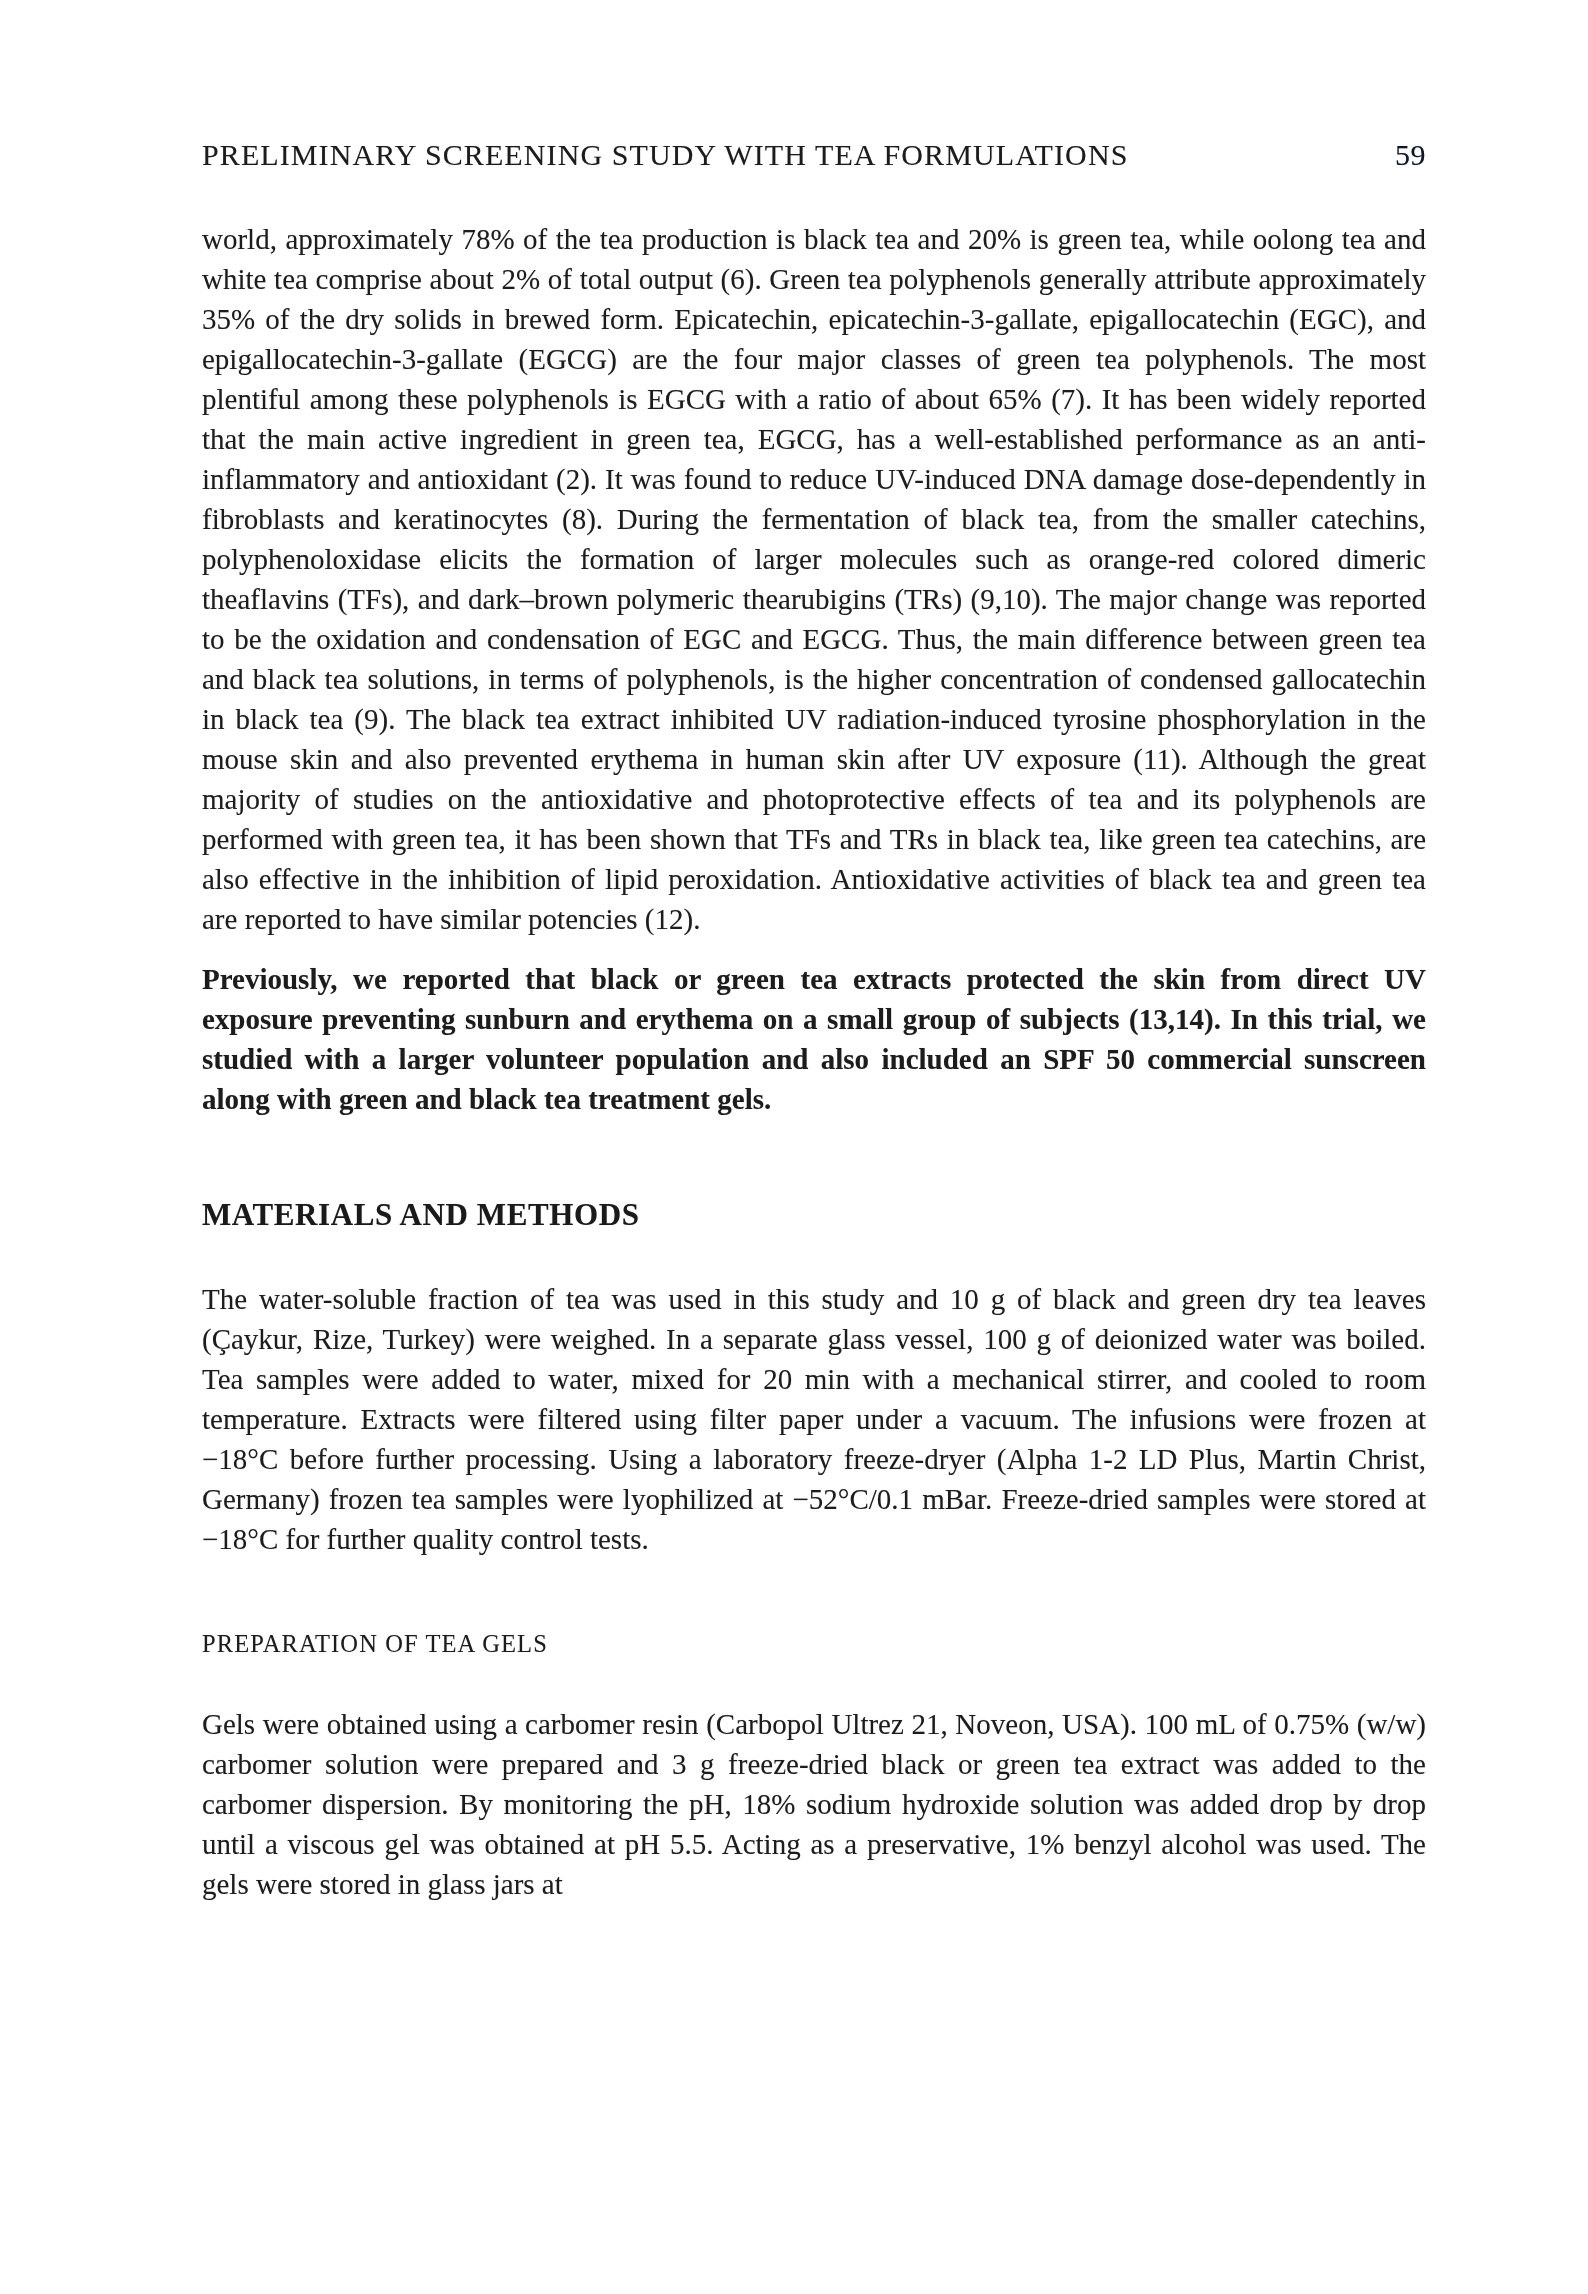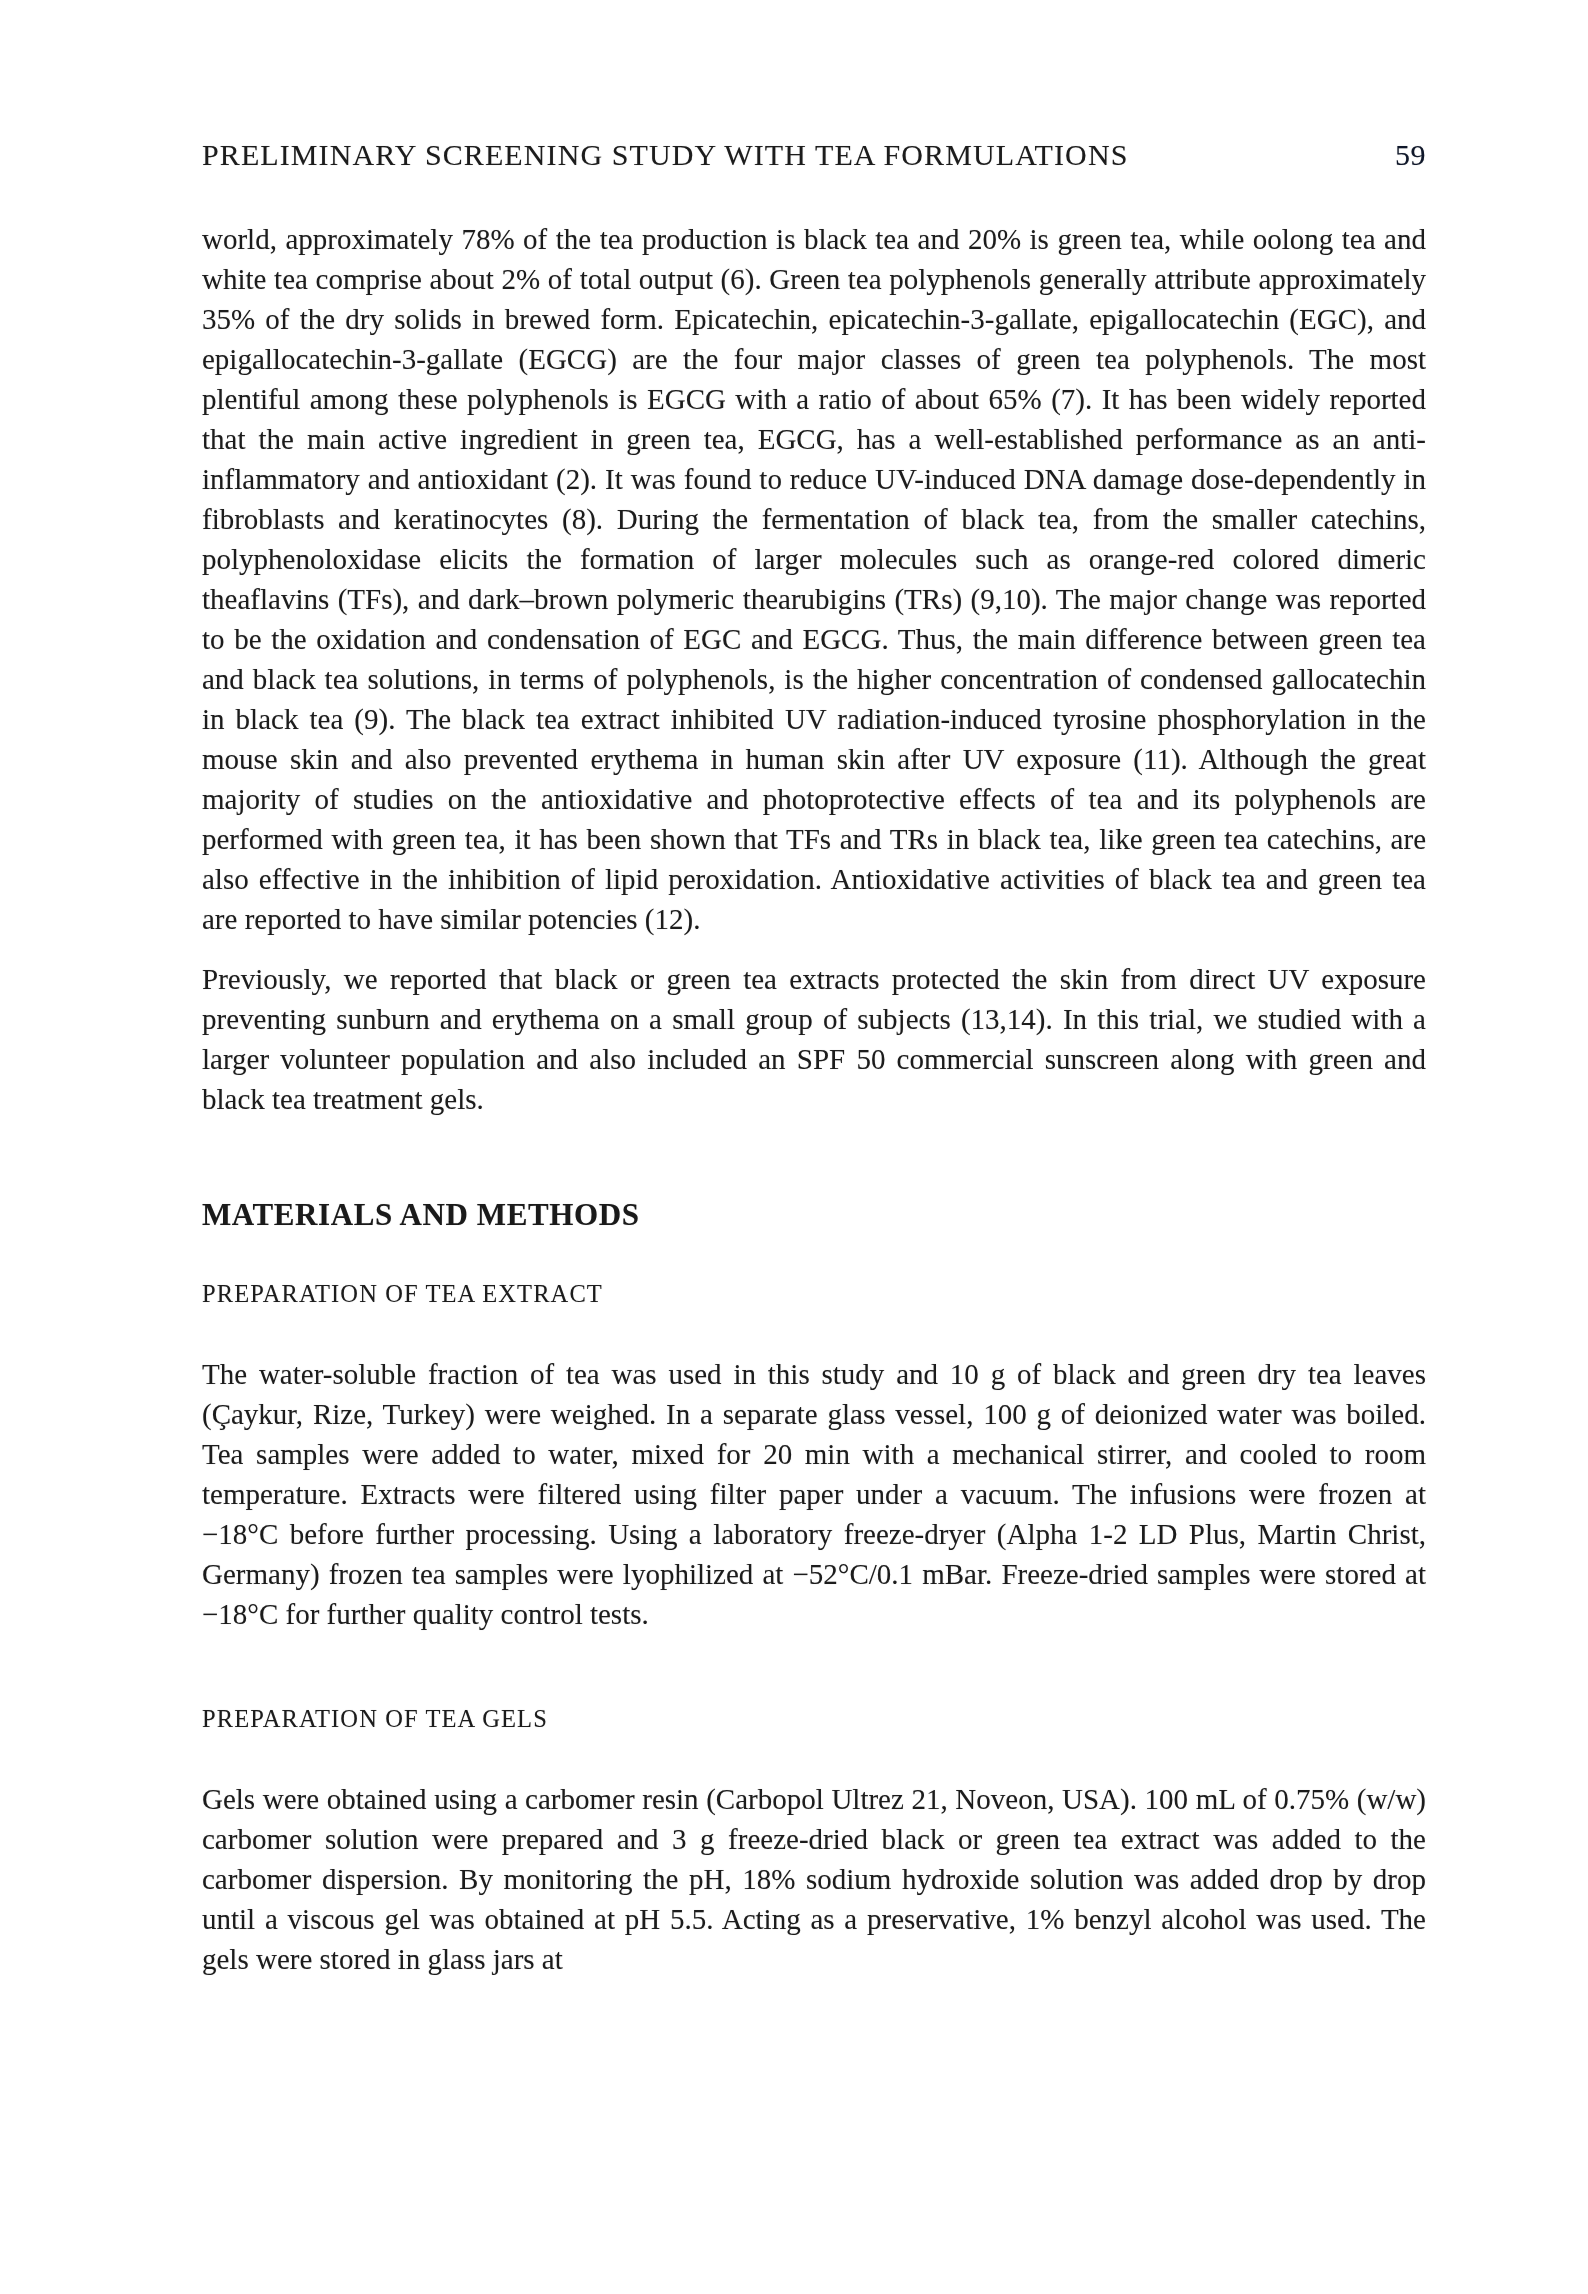--- a/index.html
+++ b/index.html
@@ -51,20 +51,21 @@
   .para {
     margin: 0;
     font-size: 29px;
     line-height: 40px;
     text-align: justify;
     color: #1c1c1c;
     text-shadow: 0 0 0.9px rgba(50,50,50,0.30);
   }
   .para.para-spaced {
     margin-top: 20px;
+    font-weight: bold;
   }
   .para.after-heading {
     margin-top: 45px;
   }
   .section-heading {
     margin: 77px 0 0 0;
     font-size: 31px;
     font-weight: 700;
     letter-spacing: 0.6px;
     line-height: 38px;
@@ -95,21 +96,20 @@
   </div>
 
   <div class="body-text">
 
     <p class="para">world, approximately 78% of the tea production is black tea and 20% is green tea, while oolong tea and white tea comprise about 2% of total output (6). Green tea polyphenols generally attribute approximately 35% of the dry solids in brewed form. Epicatechin, epicatechin-3-gallate, epigallocatechin (EGC), and epigallocatechin-3-gallate (EGCG) are the four major classes of green tea polyphenols. The most plentiful among these polyphenols is EGCG with a ratio of about 65% (7). It has been widely reported that the main active ingredient in green tea, EGCG, has a well-established performance as an anti-inflammatory and antioxidant (2). It was found to reduce UV-induced DNA damage dose-dependently in fibroblasts and keratinocytes (8). During the fermentation of black tea, from the smaller catechins, polyphenoloxidase elicits the formation of larger molecules such as orange-red colored dimeric theaflavins (TFs), and dark–brown polymeric thearubigins (TRs) (9,10). The major change was reported to be the oxidation and condensation of EGC and EGCG. Thus, the main difference between green tea and black tea solutions, in terms of polyphenols, is the higher concentration of condensed gallocatechin in black tea (9). The black tea extract inhibited UV radiation-induced tyrosine phosphorylation in the mouse skin and also prevented erythema in human skin after UV exposure (11). Although the great majority of studies on the antioxidative and photoprotective effects of tea and its polyphenols are performed with green tea, it has been shown that TFs and TRs in black tea, like green tea catechins, are also effective in the inhibition of lipid peroxidation. Antioxidative activities of black tea and green tea are reported to have similar potencies (12).</p>
 
     <p class="para para-spaced">Previously, we reported that black or green tea extracts protected the skin from direct UV exposure preventing sunburn and erythema on a small group of subjects (13,14). In this trial, we studied with a larger volunteer population and also included an SPF 50 commercial sunscreen along with green and black tea treatment gels.</p>
 
     <h2 class="section-heading">MATERIALS AND METHODS</h2>
 
-    <h3 class="subsection-heading">PREPARATION OF TEA EXTRACT</h3>
 
     <p class="para after-heading">The water-soluble fraction of tea was used in this study and 10 g of black and green dry tea leaves (Çaykur, Rize, Turkey) were weighed. In a separate glass vessel, 100 g of deionized water was boiled. Tea samples were added to water, mixed for 20 min with a mechanical stirrer, and cooled to room temperature. Extracts were filtered using filter paper under a vacuum. The infusions were frozen at −18°C before further processing. Using a laboratory freeze-dryer (Alpha 1-2 LD Plus, Martin Christ, Germany) frozen tea samples were lyophilized at −52°C/0.1 mBar. Freeze-dried samples were stored at −18°C for further quality control tests.</p>
 
     <h3 class="subsection-heading gels-heading">PREPARATION OF TEA GELS</h3>
 
     <p class="para after-heading">Gels were obtained using a carbomer resin (Carbopol Ultrez 21, Noveon, USA). 100 mL of 0.75% (w/w) carbomer solution were prepared and 3 g freeze-dried black or green tea extract was added to the carbomer dispersion. By monitoring the pH, 18% sodium hydroxide solution was added drop by drop until a viscous gel was obtained at pH 5.5. Acting as a preservative, 1% benzyl alcohol was used. The gels were stored in glass jars at</p>
 
   </div>
 </div>
 

